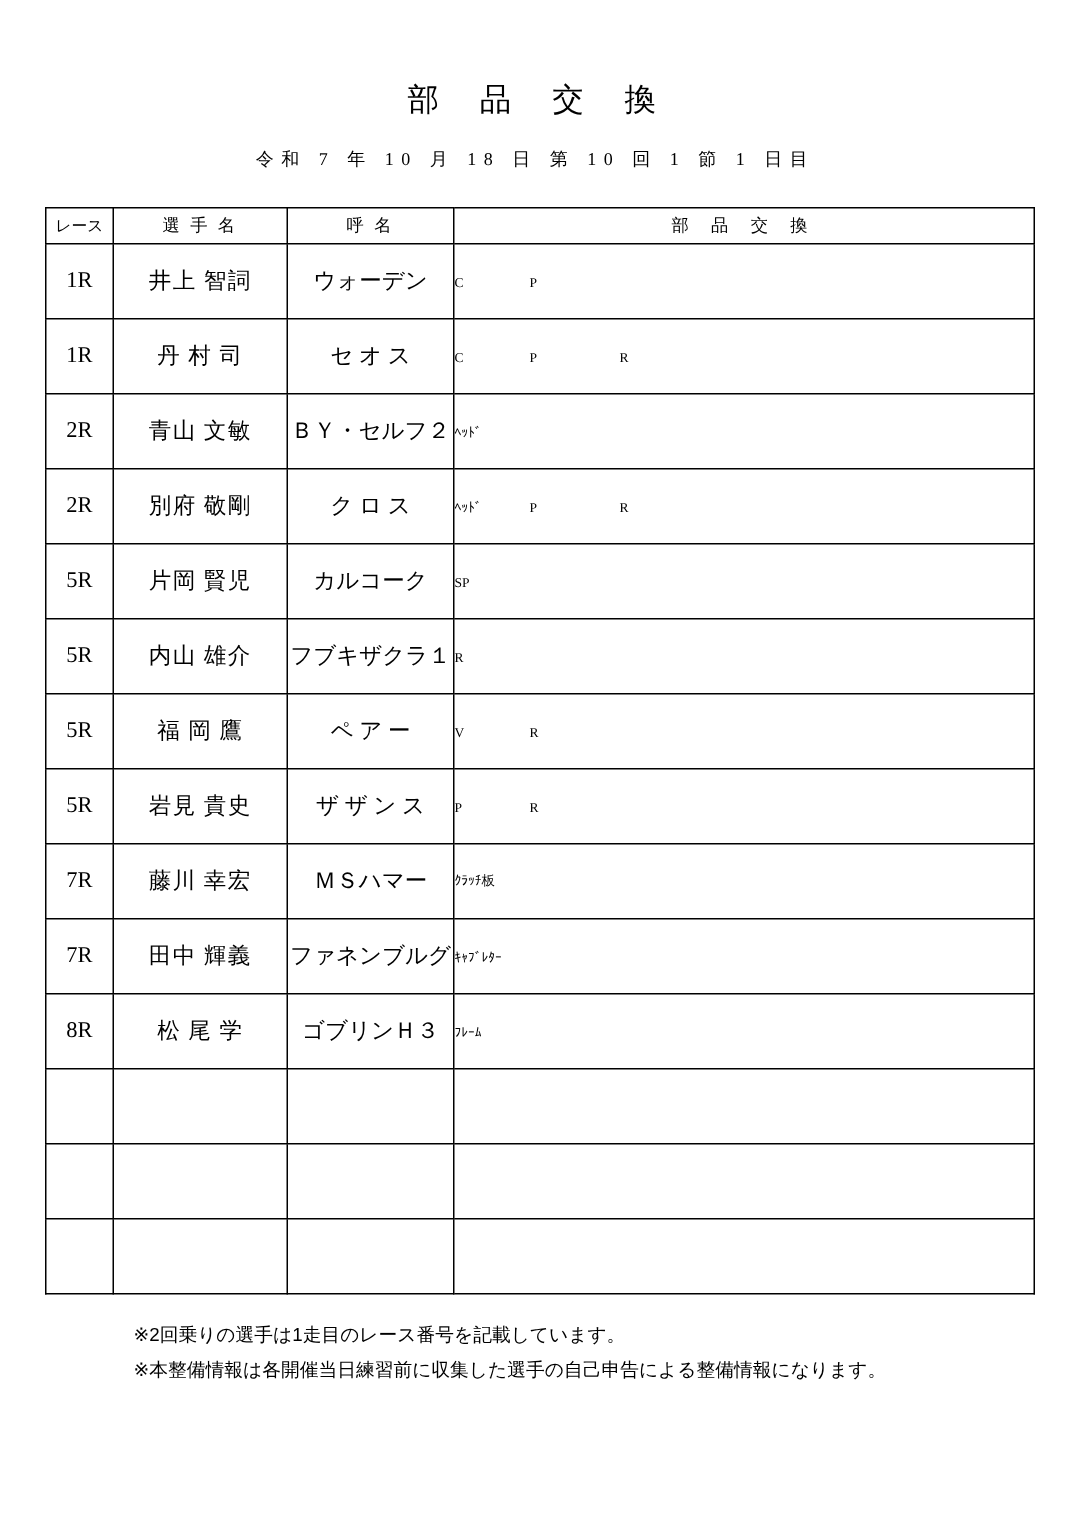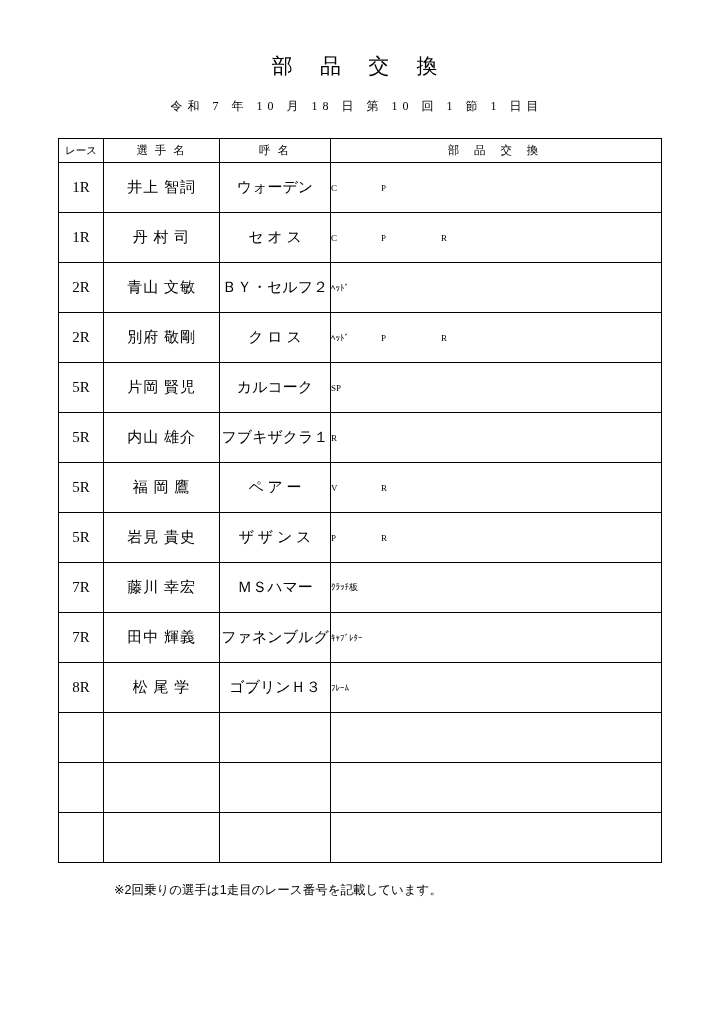--- a/index.html
+++ b/index.html
@@ -31,21 +31,21 @@
   .doc-subtitle {
     text-align: center;
     font-size: 12px;
     letter-spacing: 5px;
     margin-top: 18px;
     padding-right: 6px;
   }
   table.main {
     border-collapse: collapse;
     margin: 23px auto 0 auto;
-    width: 604px;
+    width: 660px;
     table-layout: fixed;
   }
   table.main th, table.main td {
     border: 1px solid #000000;
     padding: 0;
     vertical-align: middle;
   }
   thead th {
     height: 23px;
     font-weight: normal;
@@ -85,21 +85,21 @@
   }
   .parts-item {
     display: inline-block;
     text-align: left;
   }
   .pw-0 { width: 50px; }
   .pw-1 { width: 60px; }
   .pw-2 { width: 80px; }
   .notes {
     margin-top: 16px;
-    padding-left: 114px;
+    padding-left: 89px;
     font-family: "Liberation Sans", "DejaVu Sans", sans-serif;
     font-size: 12.5px;
     line-height: 1.85;
   }
   .note-line { white-space: nowrap; }
 </style>
 </head>
 <body>
 
 <div class="page">
@@ -283,15 +283,16 @@
               <span class="parts-item pw-1"></span>
               <span class="parts-item pw-2"></span>
             </div>
           </td>
         </tr>
       </tbody>
   </table>
 
   <div class="notes">
     <div class="note-line">※2回乗りの選手は1走目のレース番号を記載しています。</div>
+    <div class="note-line">※本整備情報は各開催当日練習前に収集した選手の自己申告による整備情報になります。</div>
   </div>
 
 </div>
 
 </body></html>

